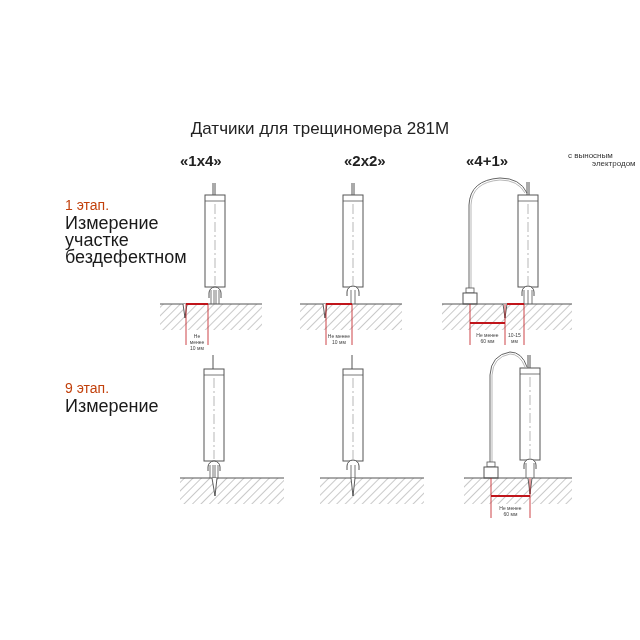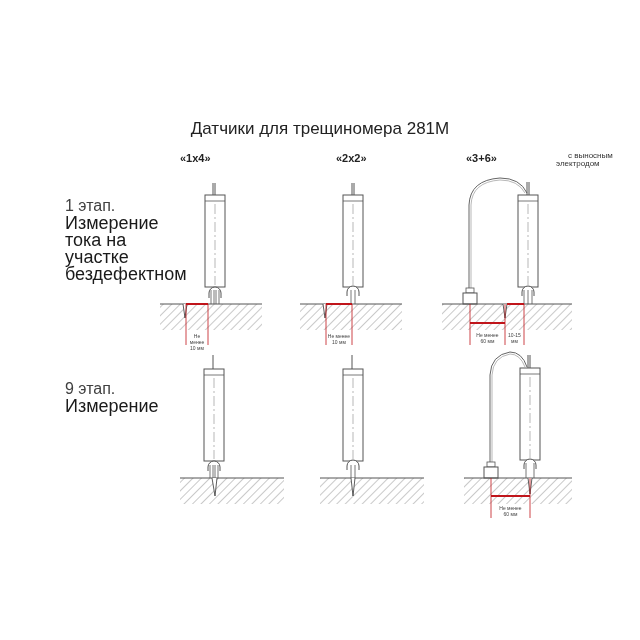--- a/index.html
+++ b/index.html
@@ -1,39 +1,38 @@
 <!DOCTYPE html>
 <html><head>
 <meta charset="utf-8">
 <style>
   html, body { margin: 0; padding: 0; background: #ffffff; }
   body { width: 640px; height: 640px; position: relative; overflow: hidden; font-family: "Liberation Sans", "DejaVu Sans", sans-serif; color: #1a1a1a; }
   .title { position: absolute; left: 0; width: 640px; top: 119px; text-align: center; font-size: 17px; color: #222; }
-  .col-label { position: absolute; top: 152px; font-size: 11px; font-weight: bold; color: #222; }
+  .col-label { position: absolute; top: 152px; font-size: 15px; font-weight: bold; color: #222; }
   .note { position: absolute; font-size: 8px; line-height: 8px; color: #333; padding-left: 48px; }
-  .stage-title { position: absolute; left: 65px; font-size: 16px; color: #404040; }
+  .stage-title { position: absolute; left: 65px; font-size: 14px; color: #c2410c; }
   .stage-desc { position: absolute; left: 65px; font-size: 18px; line-height: 17px; color: #1a1a1a; width: 120px; }
   svg { position: absolute; left: 0; top: 0; }
   .dim { position: absolute; font-size: 5px; line-height: 6px; color: #444; text-align: center; }
 </style>
 </head>
 <body>
 
 <div class="title">Датчики для трещиномера 281М</div>
 
 <div class="col-label" style="left:180px;">«1x4»</div>
-<div class="col-label" style="left:336px;">«2x2»</div>
-<div class="col-label" style="left:466px;">«3+6»</div>
+<div class="col-label" style="left:344px;">«2x2»</div>
+<div class="col-label" style="left:466px;">«4+1»</div>
 <div class="note" style="left:520px; top:152px;">с выносным</div>
-<div class="note" style="left:508px; top:160px;">электродом</div>
+<div class="note" style="left:544px; top:160px;">электродом</div>
 
 <div class="stage-title" style="top:197px;">1 этап.</div>
 <div class="stage-desc" style="top:215px;">
   <div>Измерение</div>
-  <div>тока на</div>
   <div>участке</div>
   <div>бездефектном</div>
 </div>
 
 <div class="stage-title" style="top:380px;">9 этап.</div>
 <div class="stage-desc" style="top:398px;">
   <div>Измерение</div>
 </div>
 
 <svg width="640" height="640" viewBox="0 0 640 640">

